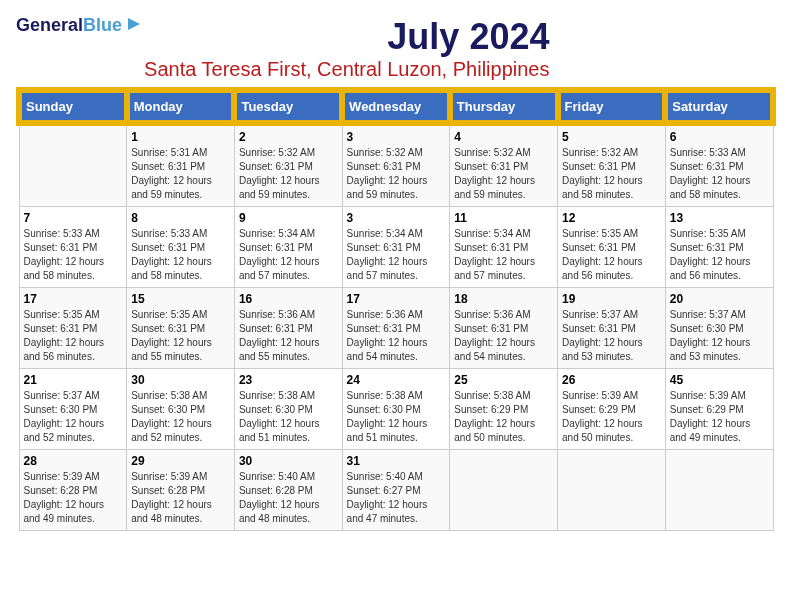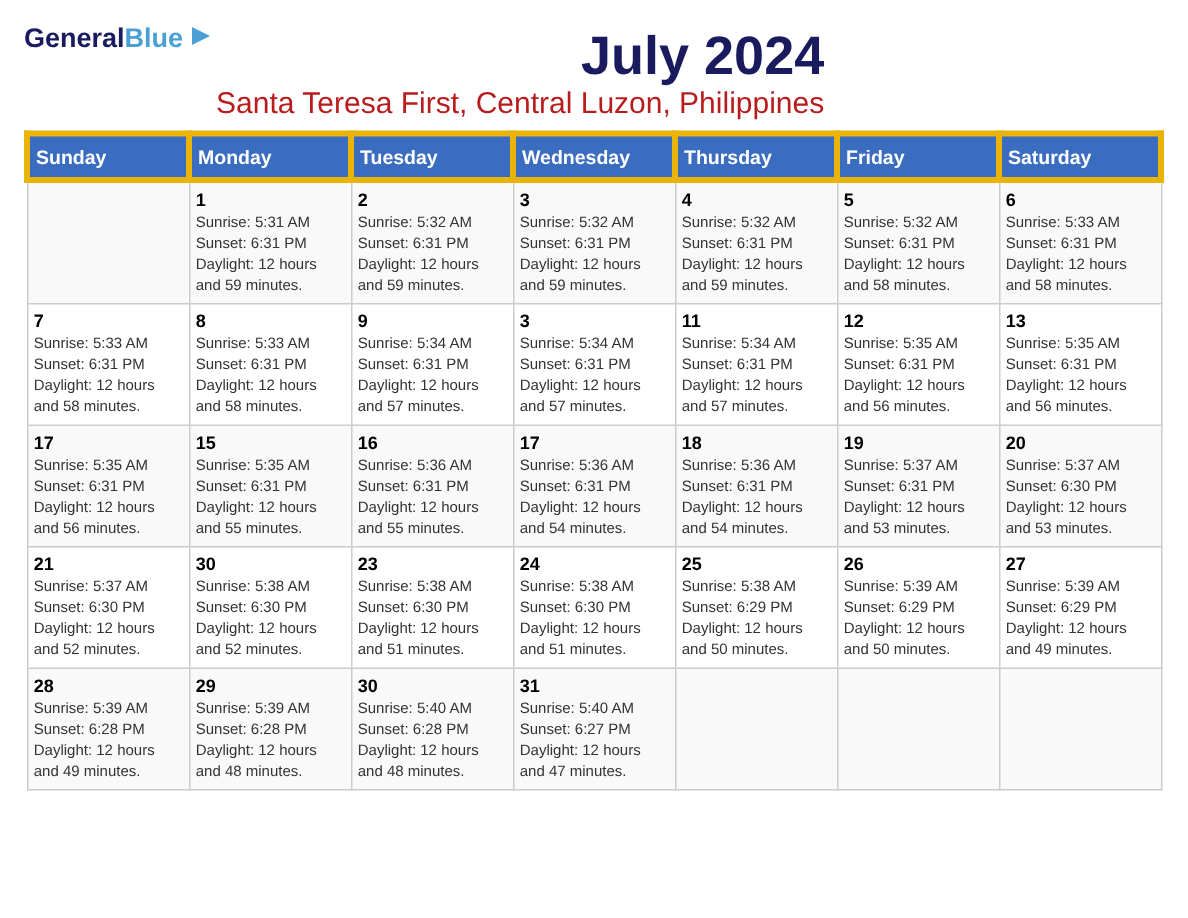--- a/index.html
+++ b/index.html
@@ -47,21 +47,21 @@
       border-collapse: collapse;
       font-size: 11px;
     }
     thead tr th {
       background-color: #3a6cbf;
       color: #fff;
       padding: 6px 4px;
       text-align: left;
       font-size: 13px;
       font-weight: bold;
-      border: 4px solid #eab308;
+      border: 6px solid #eab308;
     }
     tbody tr td {
       border: 1px solid #ccc;
       padding: 4px 4px;
       vertical-align: top;
       width: 14.28%;
       min-height: 80px;
     }
     tbody tr:nth-child(odd) {
       background-color: #f9f9f9;
@@ -298,21 +298,21 @@
 and 50 minutes.</div>
         </td>
         <td>
           <span class="day-number">26</span>
           <div class="day-info" style="white-space: pre-line;">Sunrise: 5:39 AM
 Sunset: 6:29 PM
 Daylight: 12 hours
 and 50 minutes.</div>
         </td>
         <td>
-          <span class="day-number">27</span>
+          <span class="day-number">45</span>
           <div class="day-info" style="white-space: pre-line;">Sunrise: 5:39 AM
 Sunset: 6:29 PM
 Daylight: 12 hours
 and 49 minutes.</div>
         </td>
       </tr>
       <tr>
         <td>
           <span class="day-number">28</span>
           <div class="day-info" style="white-space: pre-line;">Sunrise: 5:39 AM

